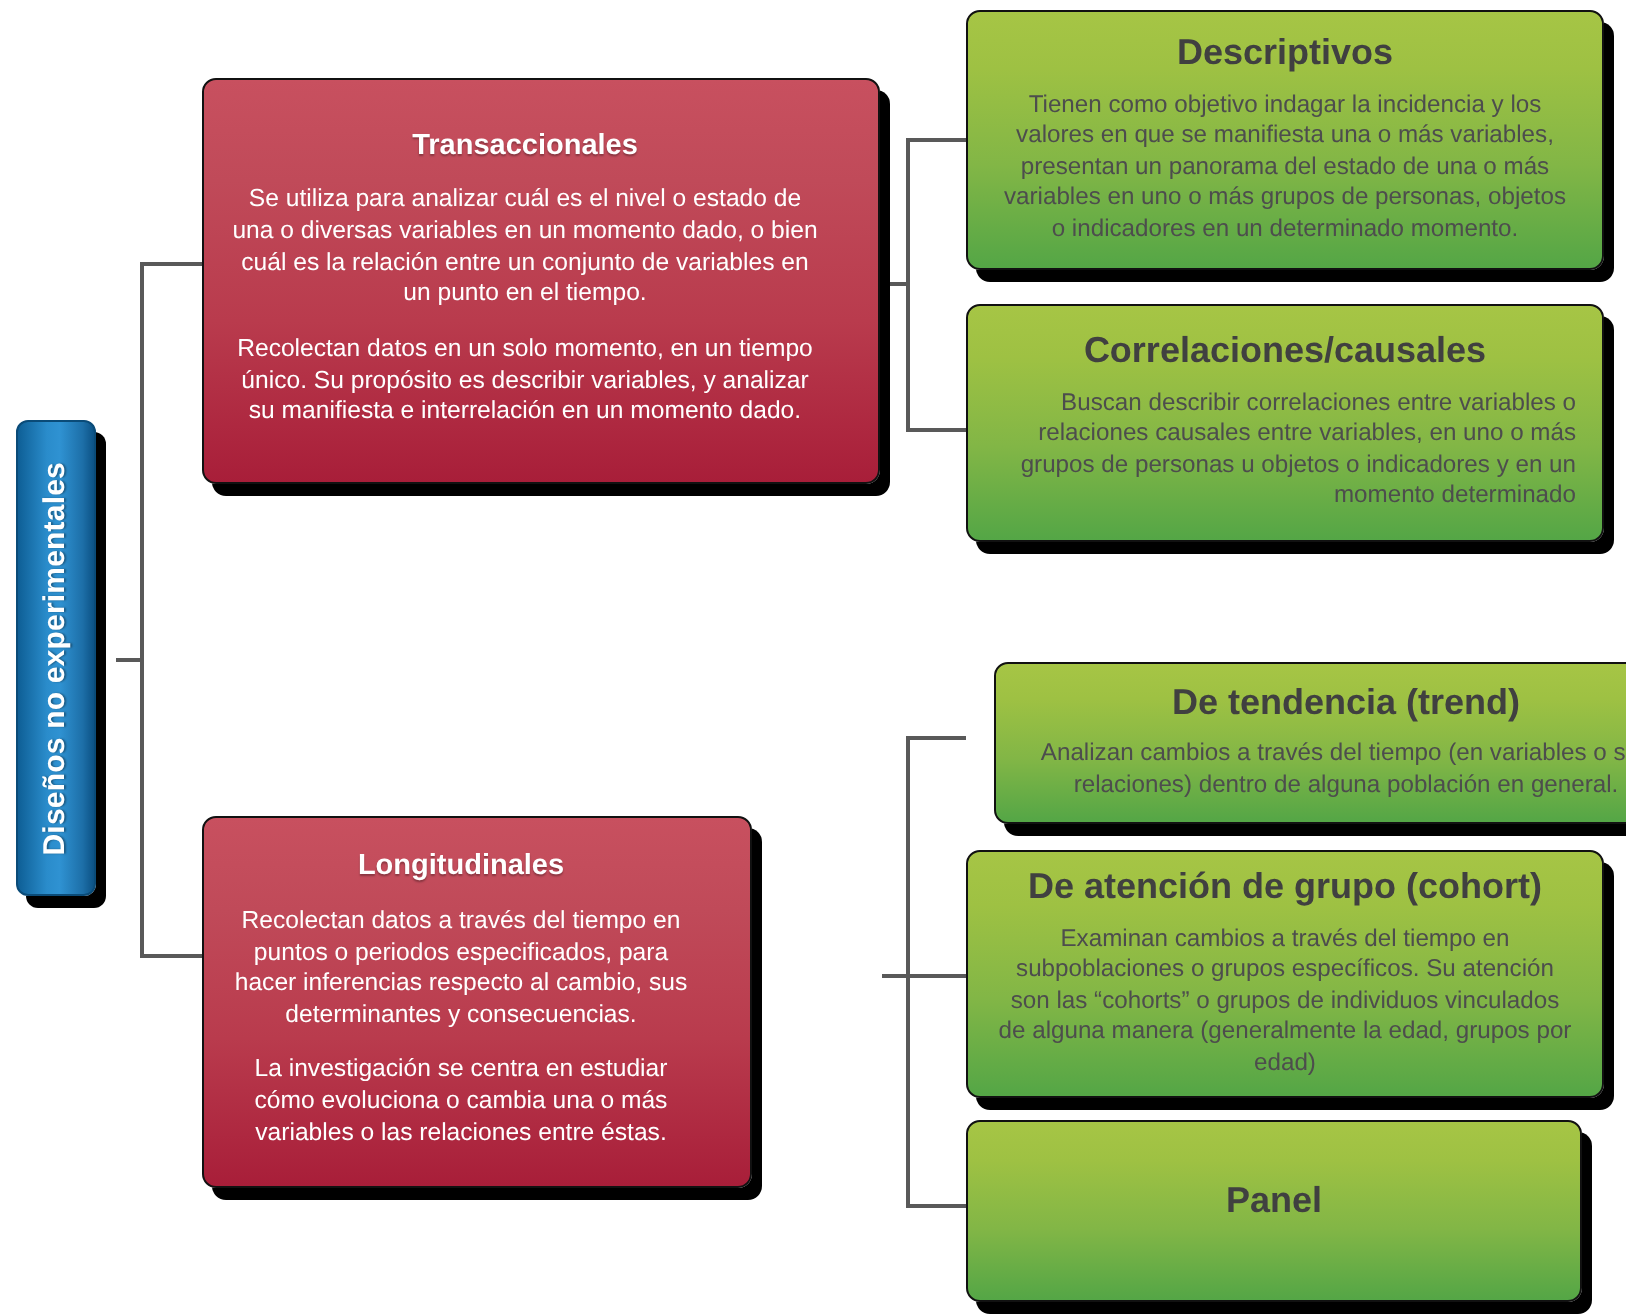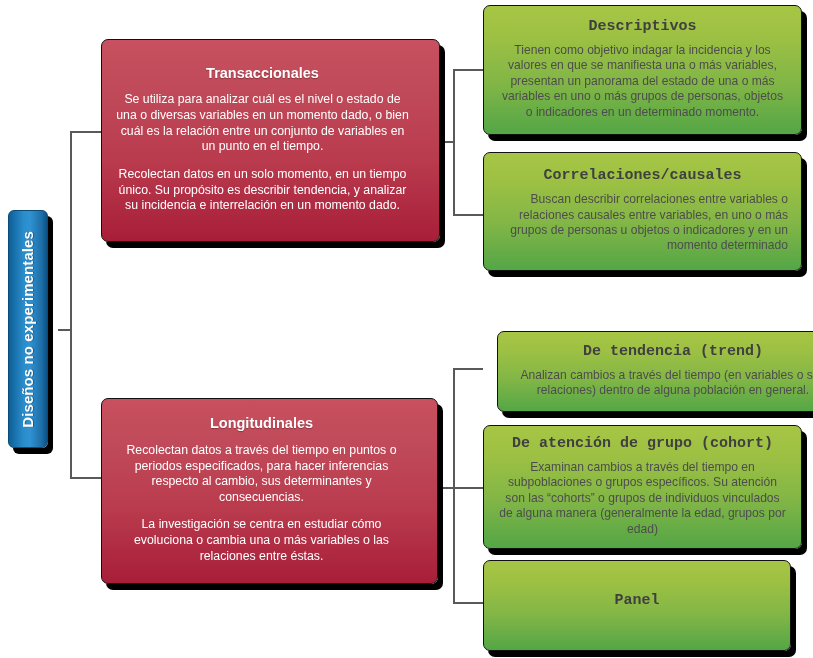--- a/index.html
+++ b/index.html
@@ -60,21 +60,21 @@
   }
   .red .title{font-size:14.5px;margin-bottom:10px;text-shadow:0 1px 1px rgba(0,0,0,.3);}
   .red .body{font-size:12.3px;}
 
   
   .green{
     background:linear-gradient(to bottom,#a6c545 0%,#9ec143 22%,#82b646 60%,#54a646 100%);
     color:#4a4a4a;
     padding:7px 13px 9px 13px;
   }
-  .green .title{font-size:15px;margin-bottom:7px;color:#404040;font-family:Liberation Mono, monospace;}
+  .green .title{font-size:18px;margin-bottom:7px;color:#404040;}
   .green .body{font-size:12.1px;color:#4d4d4d;}
 
   
   .conn{position:absolute;background:#595959;}
   .conn.h{height:1.6px;}
   .conn.v{width:1.6px;}
 </style>
 </head>
 <body>
 
@@ -97,39 +97,39 @@
   <div class="conn h" style="left:453px;top:602px;width:30px;"></div>
 
   <div class="node root" style="left:8px;top:210px;width:40px;height:238px;">
     <span class="title">Diseños no experimentales</span>
   </div>
 
   <div class="node red" style="left:101px;top:39px;width:339px;height:203px;">
     <div class="title">Transaccionales</div>
     <div class="body">
       <p>Se utiliza para analizar cuál es el nivel o estado de una o diversas variables en un momento dado, o bien cuál es la relación entre un conjunto de variables en un punto en el tiempo.</p>
-      <p>Recolectan datos en un solo momento, en un tiempo único. Su propósito es describir tendencia, y analizar su incidencia e interrelación en un momento dado.</p>
+      <p>Recolectan datos en un solo momento, en un tiempo único. Su propósito es describir variables, y analizar su manifiesta e interrelación en un momento dado.</p>
     </div>
   </div>
 
   <div class="node green" style="left:483px;top:5px;width:319px;height:130px;">
     <div class="title">Descriptivos</div>
     <div class="body">
       <p>Tienen como objetivo indagar la incidencia y los valores en que se manifiesta una o más variables, presentan un panorama del estado de una o más variables en uno o más grupos de personas, objetos o indicadores en un determinado momento.</p>
     </div>
   </div>
 
   <div class="node green" style="left:483px;top:152px;width:319px;height:119px;text-align:right;">
     <div class="title">Correlaciones/causales</div>
     <div class="body">
       <p>Buscan describir correlaciones entre variables o relaciones causales entre variables, en uno o más grupos de personas u objetos o indicadores y en un momento determinado</p>
     </div>
   </div>
 
-  <div class="node red" style="left:101px;top:398px;width:337px;height:186px;">
+  <div class="node red" style="left:101px;top:408px;width:275px;height:186px;">
     <div class="title">Longitudinales</div>
     <div class="body">
       <p>Recolectan datos a través del tiempo en puntos o periodos especificados, para hacer inferencias respecto al cambio, sus determinantes y consecuencias.</p>
       <p>La investigación se centra en estudiar cómo evoluciona o cambia una o más variables o las relaciones entre éstas.</p>
     </div>
   </div>
 
   <div class="node green" style="left:497px;top:331px;width:352px;height:81px;">
     <div class="title">De tendencia (trend)</div>
     <div class="body">

